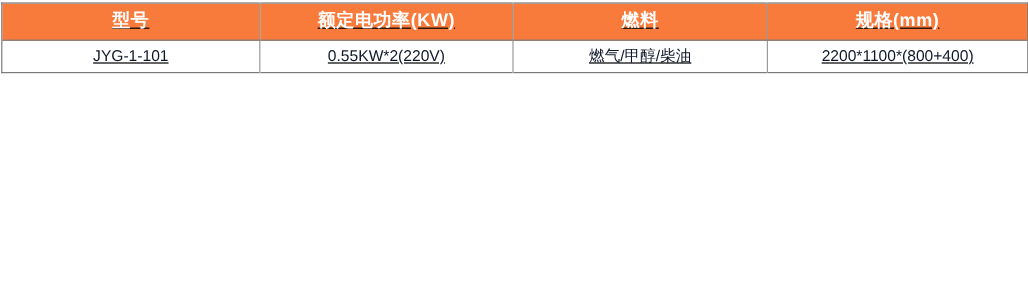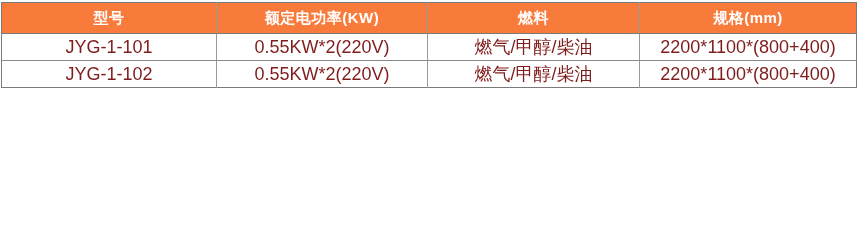--- a/index.html
+++ b/index.html
@@ -11,20 +11,21 @@
     width: 857px;
     height: 117px;
     font-family: "Liberation Sans", "DejaVu Sans", sans-serif;
     overflow: hidden;
   }
   .spec-table-wrap {
     width: 857px;
     height: 117px;
     box-sizing: border-box;
     padding: 2px 1px 4px 1px;
+    text-decoration: underline;
   }
   table.spec-table {
     width: 855px;
     border-collapse: collapse;
     table-layout: fixed;
     border: 1px solid #7a7a7a;
   }
   table.spec-table col.c1 { width: 215px; }
   table.spec-table col.c2 { width: 211px; }
   table.spec-table col.c3 { width: 212px; }
@@ -43,22 +44,22 @@
     border-bottom: 1px solid #7a7a7a;
     letter-spacing: 0.5px;
   }
   thead th:last-child { border-right: none; margin-top: 35px; }
 
   tbody td {
     height: 26px;
     line-height: 26px;
     padding: 0;
     text-align: center;
-    font-size: 18px;
-    color: #7f1d1d;
+    font-size: 13px;
+    color: #0f172a;
     background: #ffffff;
     border-right: 1px solid #9a9a9a;
     border-bottom: 1px solid #8a8a8a;
     white-space: nowrap;
     overflow: hidden;
   }
   tbody td:last-child { border-right: none; }
   tbody tr:last-child td { border-bottom: none; }
 </style>
 </head>
@@ -80,21 +81,15 @@
         <th>规格(mm)</th>
       </tr>
     </thead>
     <tbody>
       <tr>
         <td>JYG-1-101</td>
         <td>0.55KW*2(220V)</td>
         <td>燃气/甲醇/柴油</td>
         <td>2200*1100*(800+400)</td>
       </tr>
-      <tr>
-        <td>JYG-1-102</td>
-        <td>0.55KW*2(220V)</td>
-        <td>燃气/甲醇/柴油</td>
-        <td>2200*1100*(800+400)</td>
-      </tr>
     </tbody>
   </table>
 </div>
 
 </body></html>

